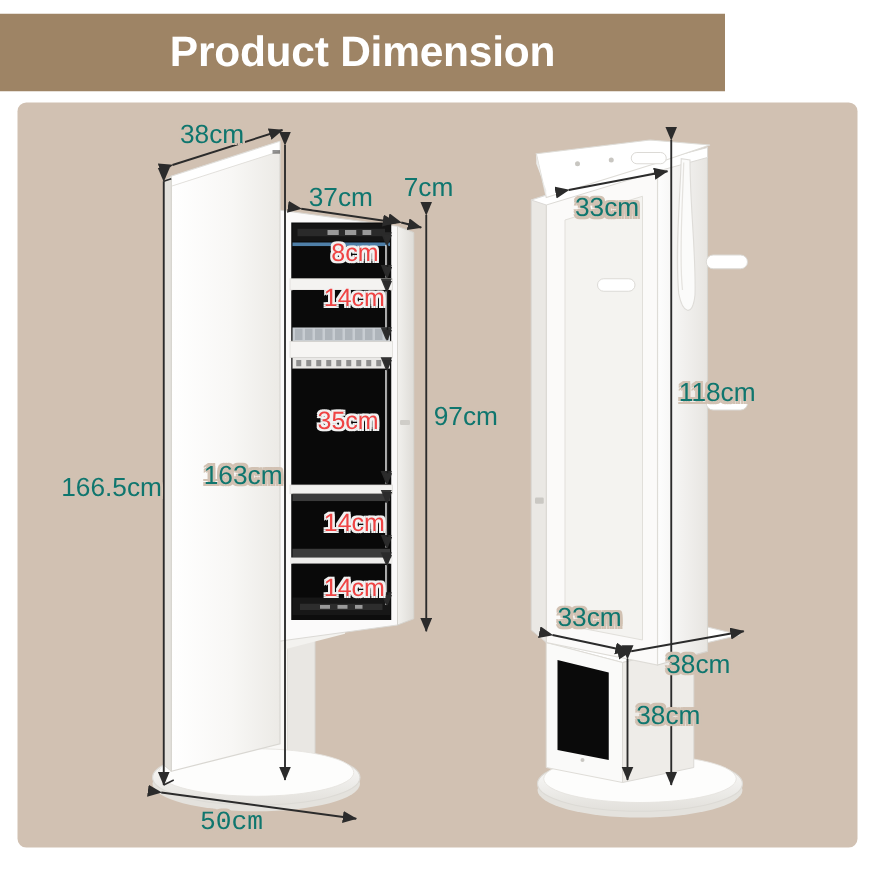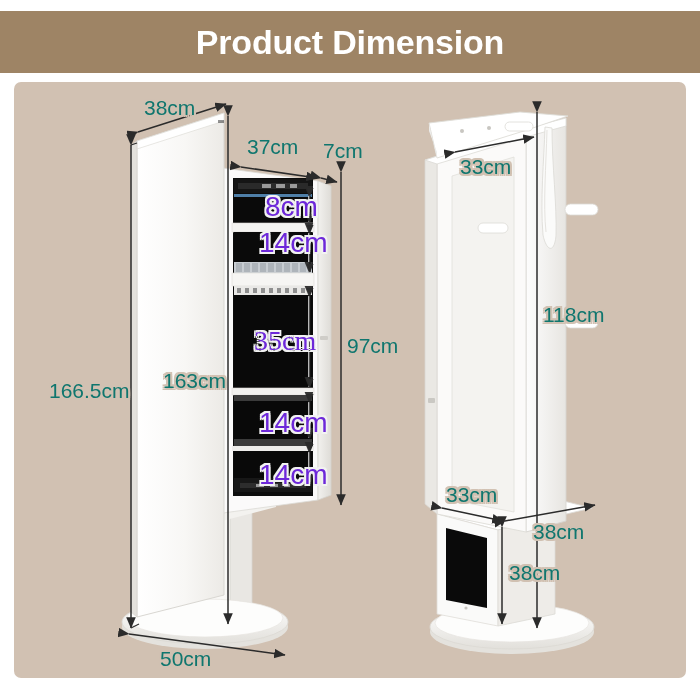--- a/index.html
+++ b/index.html
@@ -6,21 +6,21 @@
   body{
     width:700px;height:700px;
     background:#ffffff;
     font-family:"Liberation Sans", sans-serif;
     overflow:hidden;
   }
   #root{position:relative;width:700px;height:700px;}
 
   
   .header-band{
-    position:absolute;left:0;top:11px;width:700px;height:62px;
+    position:absolute;left:0;top:11px;width:580px;height:62px;
     background:#9e8465;
     display:flex;align-items:center;justify-content:center;
   }
   .header-title{
     color:#ffffff;
     font-size:34px;
     font-weight:bold;
     letter-spacing:-0.2px;
     line-height:1;
   }
@@ -34,22 +34,22 @@
 
   
   .dim{
     position:absolute;
     font-size:21px;
     color:#0f766e;
     white-space:nowrap;
     line-height:1;
   }
   .dim.on-dark{
-    color:#6d28d9;
-    font-size:28px;
+    color:#ef4444;
+    font-size:20px;
     text-shadow:
       -1.7px -1.7px 0 #f2f2f2, 1.7px -1.7px 0 #f2f2f2,
       -1.7px  1.7px 0 #f2f2f2, 1.7px  1.7px 0 #f2f2f2,
       -1.7px 0 0 #f2f2f2, 1.7px 0 0 #f2f2f2,
       0 -1.7px 0 #f2f2f2, 0 1.7px 0 #f2f2f2;
   }
   .dim.halo{
     text-shadow:
       -2px -2px 0 #d1c1b2, 2px -2px 0 #d1c1b2,
       -2px  2px 0 #d1c1b2, 2px  2px 0 #d1c1b2,
@@ -298,41 +298,41 @@
       <line x1="310" y1="196" x2="310" y2="222"></line>
       <line x1="310" y1="233" x2="310" y2="272"></line>
       <line x1="310" y1="296" x2="310" y2="387"></line>
       <line x1="310" y1="402" x2="310" y2="438"></line>
       <line x1="310" y1="452" x2="310" y2="484"></line>
     </g>
   </svg>
 
   <div class="dim halo" style="left:144px;top:97px;">38cm</div>
 
-  <div class="dim halo" style="left:247px;top:136px;">37cm</div>
+  <div class="dim halo" style="left:247px;top:148px;">37cm</div>
 
   <div class="dim halo" style="left:323px;top:140px;text-align:center;">7cm</div>
 
   <div class="dim on-dark" style="left:265px;top:193px;">8cm</div>
 
   <div class="dim on-dark" style="left:259px;top:229px;">14cm</div>
 
-  <div class="dim on-dark" style="left:254px;top:327px;font-family:Liberation Serif, serif;">35cm</div>
+  <div class="dim on-dark" style="left:254px;top:327px;">35cm</div>
 
   <div class="dim on-dark" style="left:259px;top:409px;">14cm</div>
 
   <div class="dim on-dark" style="left:259px;top:461px;">14cm</div>
 
-  <div class="dim halo" style="left:347px;top:323px;margin-top:12px;">97cm</div>
+  <div class="dim halo" style="left:347px;top:323px;">97cm</div>
 
   <div class="dim halo" style="left:163px;top:370px;text-align:center;">163cm</div>
 
   <div class="dim halo" style="left:49px;top:380px;">166.5cm</div>
 
-  <div class="dim halo" style="left:160px;top:648px;">50cm</div>
+  <div class="dim halo" style="left:160px;top:648px;font-family:Liberation Mono, monospace;">50cm</div>
 
   <div class="dim halo" style="left:460px;top:156px;">33cm</div>
 
   <div class="dim halo" style="left:543px;top:304px;">118cm</div>
 
   <div class="dim halo" style="left:446px;top:484px;">33cm</div>
 
   <div class="dim halo" style="left:533px;top:521px;">38cm</div>
 
   <div class="dim halo" style="left:509px;top:562px;">38cm</div>

